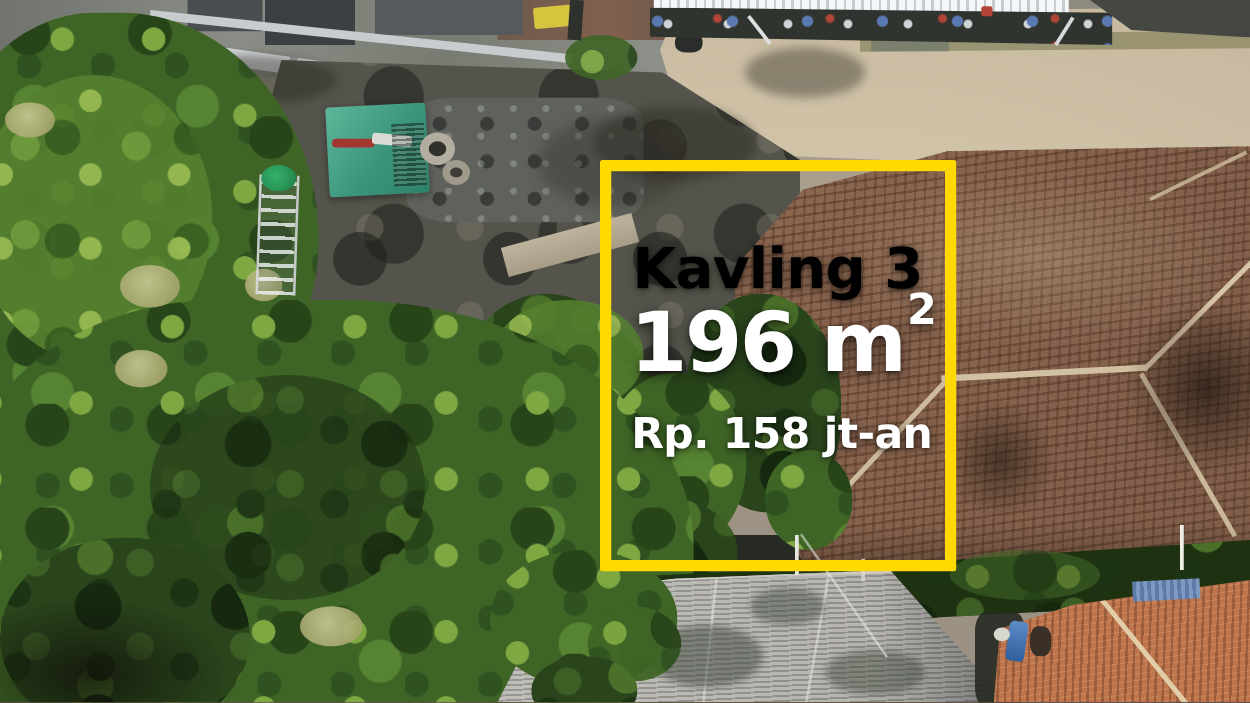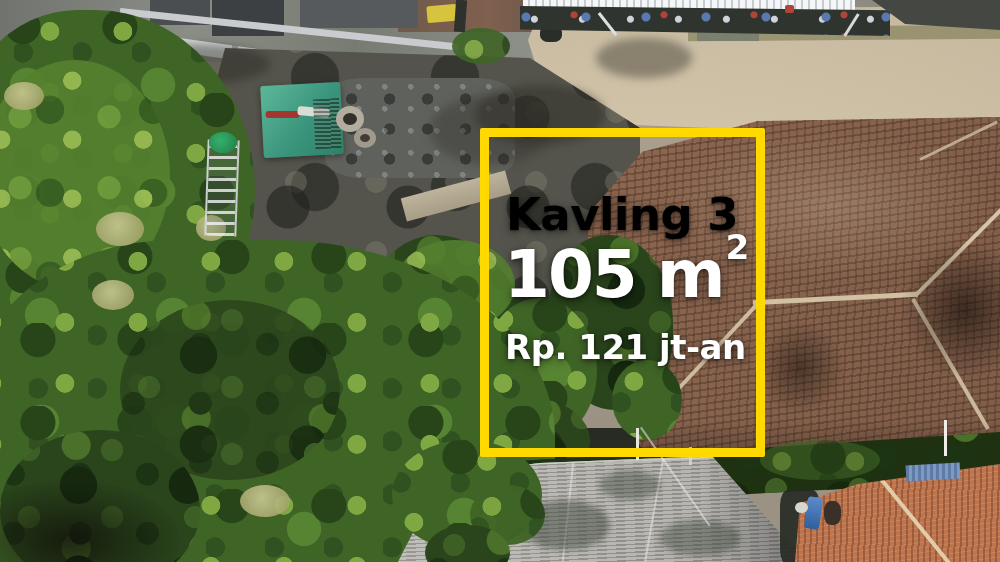--- a/index.html
+++ b/index.html
@@ -187,17 +187,17 @@
   <div class="abs" style="left:689px;top:447px;width:3px;height:18px;background:#dadace;opacity:.8;"></div>
   <div class="abs" style="left:944px;top:420px;width:3px;height:36px;background:#efefe8;"></div>
 
   <div class="abs cano-mid blob" style="left:392px;top:440px;width:150px;height:110px;"></div>
   <div class="abs cano-mid blob" style="left:470px;top:485px;width:75px;height:60px;opacity:.95;"></div>
   <div class="abs cano-dark blob" style="left:425px;top:525px;width:85px;height:55px;"></div>
 
   <div class="abs kv-box" style="left:480px;top:128px;width:285px;height:329px;"></div>
   <div class="abs kv-label" style="left:506px;top:188px;">Kavling 3</div>
   <div class="abs kv-area" style="left:504px;top:242px;">
-    <span>105 m</span><sup>2</sup>
-  </div>
-  <div class="abs kv-price" style="left:505px;top:327px;">Rp. 121 jt-an</div>
+    <span>196 m</span><sup>2</sup>
+  </div>
+  <div class="abs kv-price" style="left:505px;top:327px;">Rp. 158 jt-an</div>
 
 </div>
 
 </body></html>

